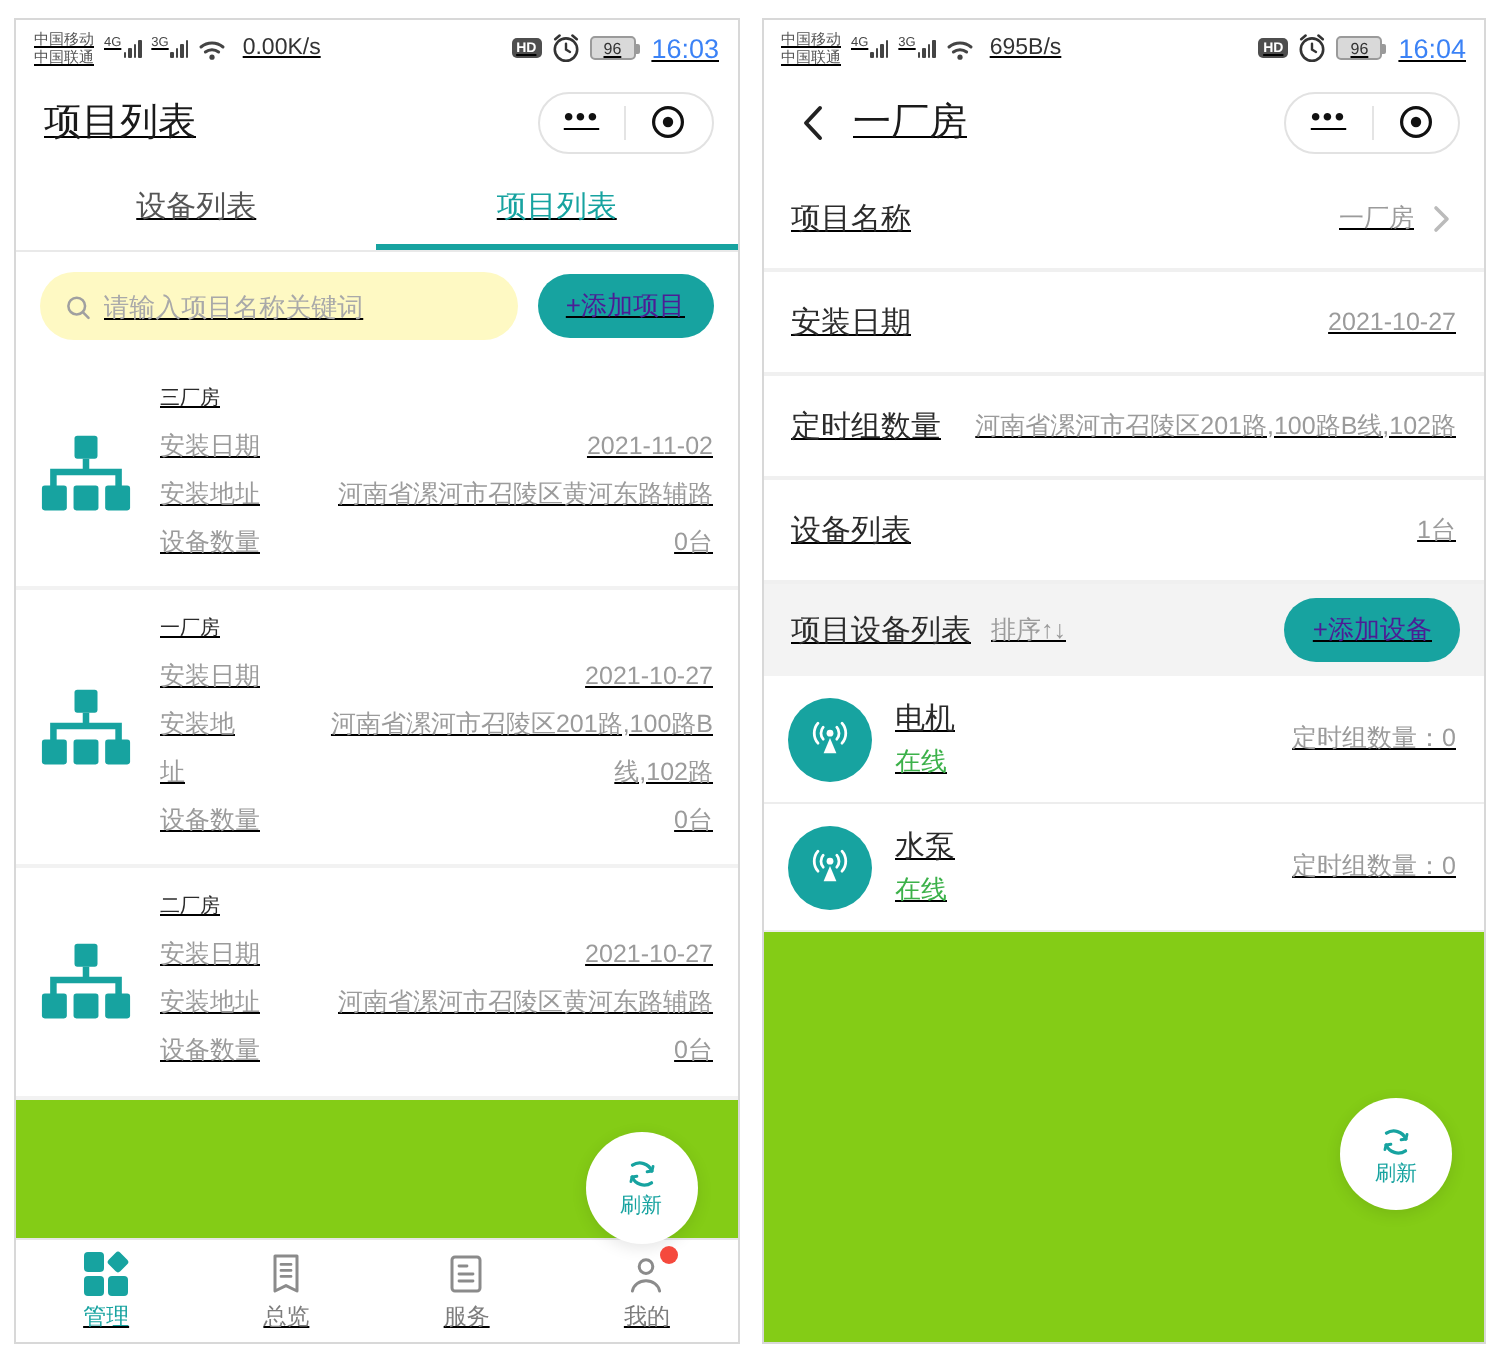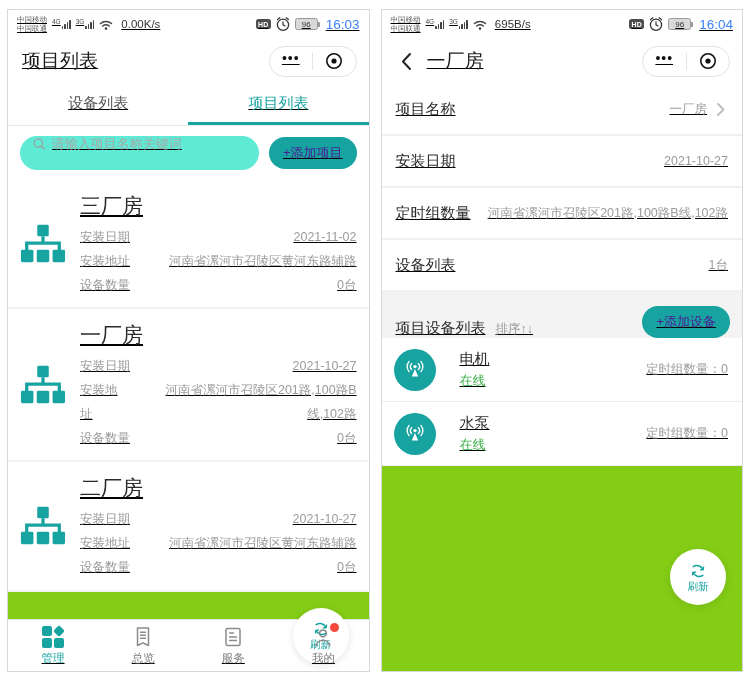--- a/index.html
+++ b/index.html
@@ -32,30 +32,30 @@
   .cap-div { width:1px; height:17px; background:#e4e4e4; }
   .cap-target { flex:1; display:flex; align-items:center; justify-content:center; cursor:pointer; }
 
   
   .tabs { height:42px; display:flex; border-bottom:1px solid #e9e9e9; flex:0 0 auto; }
   .tab { flex:1; display:flex; align-items:center; justify-content:center; font-size:15px; color:#555; cursor:pointer; border-bottom:3px solid transparent; }
   .tab.active { color:#17a3a0; border-bottom-color:#17a3a0; font-weight:500; }
 
   
   .search-row { height:54px; display:flex; align-items:center; gap:10px; padding:0 12px; flex:0 0 auto; }
-  .search-pill { flex:1; height:34px; background:#5eead4; border-radius:17px; display:flex; align-items:flex-start; padding:0 12px; gap:6px; }
+  .search-pill { flex:1; height:34px; background:#fef9c3; border-radius:17px; display:flex; align-items:center; padding:0 12px; gap:6px; }
   .search-pill input { border:none; outline:none; background:transparent; font-size:13px; color:#333; width:100%; font-family:inherit; }
   .search-pill input::placeholder { color:#a9a9a9; }
   .btn-teal { background:#17a3a0; color:#4c1d95; font-size:13px; border:none; border-radius:16px; height:32px; padding:0 14px; cursor:pointer; white-space:nowrap; font-family:inherit; }
 
   
   .proj-item { padding:10px 12px 10px 12px; border-bottom:2px solid #f2f2f2; display:flex; gap:14px; cursor:pointer; flex:0 0 auto; }
   .proj-icon { width:46px; display:flex; align-items:center; justify-content:center; flex:0 0 auto; }
   .proj-body { flex:1; min-width:0; }
-  .proj-name { font-size:21px; color:#2b2b2b; font-weight:500; margin:2px 0 6px; }
+  .proj-name { font-size:10px; color:#2b2b2b; font-weight:500; margin:2px 0 6px; }
   .kv { display:flex; justify-content:space-between; font-size:12.5px; color:#9b9b9b; line-height:1.9; gap:8px; }
   .kv .v { text-align:right; }
 
   
   .filler { flex:1 1 auto; background:#84cc16; position:relative; }
   .refresh-fab { position:absolute; width:56px; height:56px; background:#fff; border-radius:50%; box-shadow:0 2px 8px rgba(0,0,0,0.10); display:flex; flex-direction:column; align-items:center; justify-content:center; cursor:pointer; gap:0; }
   .refresh-fab .lbl { font-size:10.5px; color:#17a3a0; margin-top:-1px; }
 
   
   .tabbar { height:52px; border-top:1px solid #e6e6e6; display:flex; align-items:center; flex:0 0 auto; background:#fff; }
@@ -66,25 +66,25 @@
   .grid-icon i { background:#17a3a0; border-radius:2px; display:block; }
   .grid-icon i.diamond { transform:rotate(45deg) scale(0.82); }
   .red-dot { position:absolute; top:-2px; right:-4px; width:9px; height:9px; background:#f5493d; border-radius:50%; }
   .icon-wrap { position:relative; width:24px; height:24px; display:flex; align-items:center; justify-content:center; }
 
   
   .field-row { height:52px; display:flex; align-items:center; justify-content:space-between; padding:0 14px; border-bottom:2px solid #f0f0f0; flex:0 0 auto; gap:12px; }
   .f-label { font-size:15px; color:#2b2b2b; font-weight:500; white-space:nowrap; }
   .f-value { font-size:12.5px; color:#9b9b9b; text-align:right; display:flex; align-items:center; gap:6px; min-width:0; }
 
-  .sec-header { height:46px; background:#f3f3f3; display:flex; align-items:flex-end; padding:0 12px 0 14px; gap:10px; flex:0 0 auto; }
+  .sec-header { height:46px; background:#f3f3f3; display:flex; align-items:center; padding:0 12px 0 14px; gap:10px; flex:0 0 auto; }
   .sec-title { font-size:15px; color:#2b2b2b; font-weight:500; }
   .sec-sort { font-size:12.5px; color:#9b9b9b; flex:1; cursor:pointer; }
 
-  .dev-row { height:64px; display:flex; align-items:center; gap:24px; padding:0 14px 0 12px; border-bottom:1px solid #ededed; cursor:pointer; flex:0 0 auto; }
+  .dev-row { height:64px; display:flex; align-items:center; gap:12px; padding:0 14px 0 12px; border-bottom:1px solid #ededed; cursor:pointer; flex:0 0 auto; }
   .dev-avatar { width:42px; height:42px; border-radius:50%; background:#17a3a0; display:flex; align-items:center; justify-content:center; flex:0 0 auto; }
   .dev-main { flex:1; }
   .dev-name { font-size:15px; color:#2b2b2b; font-weight:500; margin-bottom:3px; }
   .dev-status { font-size:13px; color:#3cb14a; }
   .dev-timer { font-size:12.5px; color:#9b9b9b; }
 </style>
 </head>
 <body>
 
 <svg width="0" height="0" style="position:absolute">

